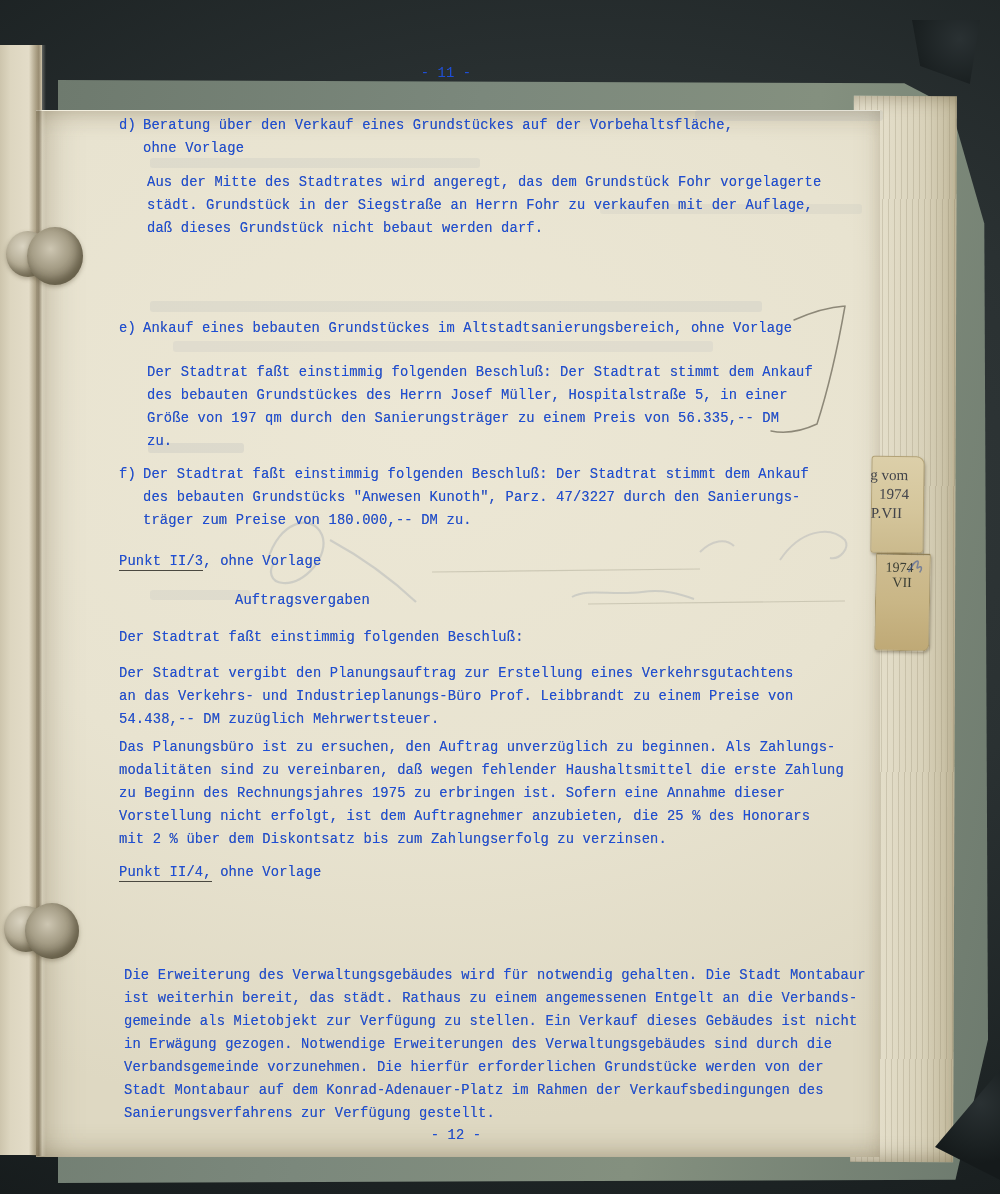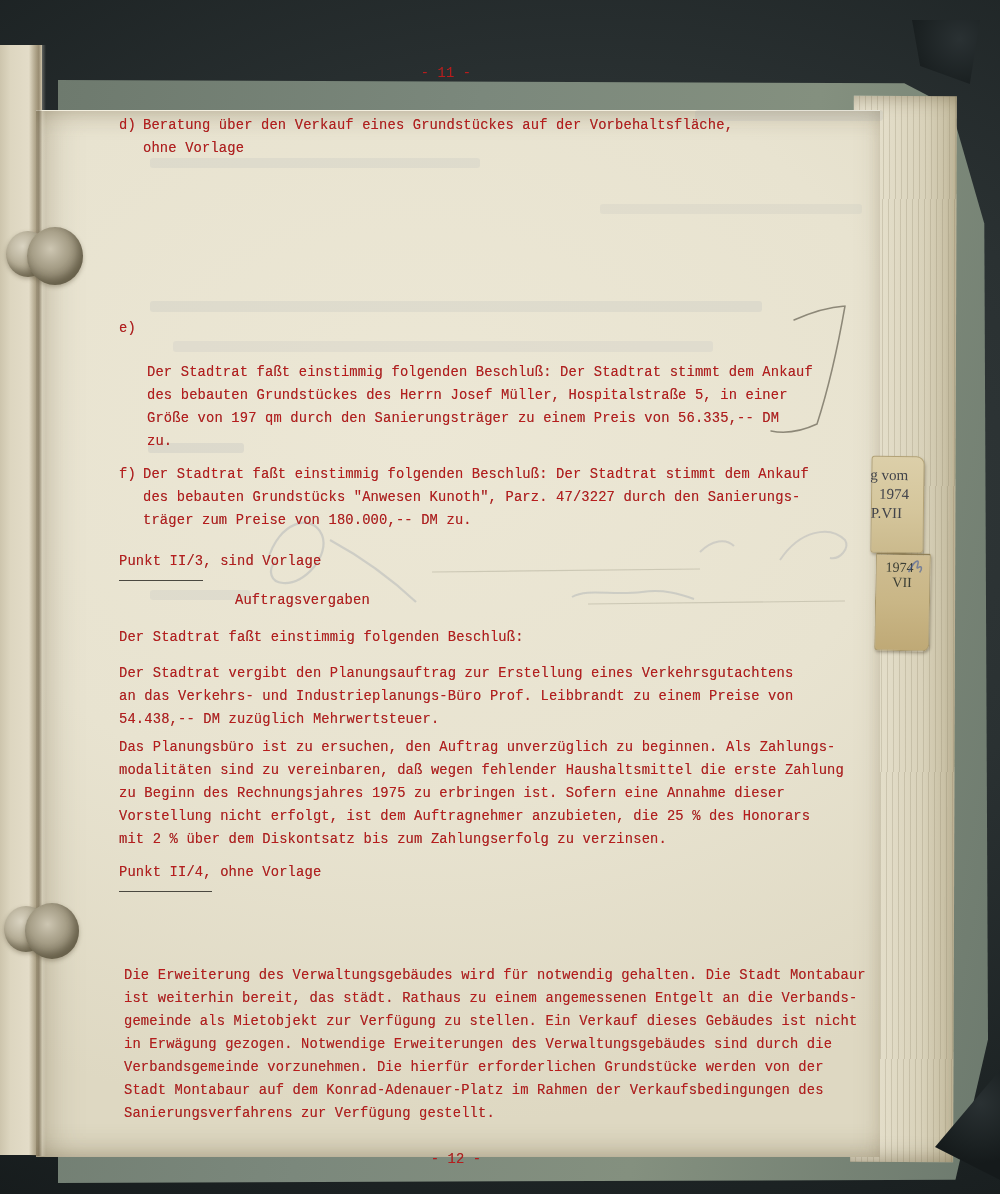--- a/index.html
+++ b/index.html
@@ -63,25 +63,25 @@
   .tab-upper .l1{margin-left:-2px;} .tab-upper .l2{margin-left:7px;} .tab-upper .l3{margin-left:-1px;}
   .tab-lower{left:875px;top:553px;width:55px;height:98px;
       background:linear-gradient(180deg,#cfbd92 0%,#c9b686 50%,#bfa976 100%);
       border:1px solid #a8976b;border-top:2px solid #8f7f57;border-radius:2px 2px 7px 4px;
       transform:rotate(1.1deg);box-shadow:1px 2px 3px rgba(60,50,30,.35);
       font-size:14px;line-height:15px;padding-top:5px;box-sizing:border-box;color:#3c3f35;}
   .tab-lower .l1{margin-left:9px;} .tab-lower .l2{margin-left:16px;}
   .tab-ink{position:absolute;left:30px;top:3px;width:18px;height:18px;z-index:2;}
 
   
-  .t{position:absolute;font-size:13.8px;line-height:23px;color:#b91c1c;
+  .t{position:absolute;font-size:13.8px;line-height:23px;color:#1d4ed8;
      white-space:pre-line;letter-spacing:.15px;z-index:8;
      text-shadow:0 0 .5px rgba(69,68,63,.55);}
   .center{text-align:center;}
-  .u{border-bottom:1.3px solid #4a4840;padding-bottom:11px;}
+  .u{border-bottom:1.3px solid #4a4840;padding-bottom:1px;}
 
   
   .overlay{position:absolute;left:0;top:0;z-index:7;pointer-events:none;}
   .ghosts{filter:blur(.7px);}
 </style>
 </head>
 <body>
 
 <div class="scene">
 
@@ -131,48 +131,52 @@
     <svg class="tab-ink" width="18" height="18" viewBox="0 0 18 18">
       <path d="M2,14 C6,6 9,2 11,3 C13,4 8,12 12,9 C15,7 16,11 13,14" fill="none" stroke="rgba(63,90,158,0.6)" stroke-width="1.6"></path>
     </svg>
   </div>
 
   <div class="t center" style="left:398px;top:62px;width:96px;">- 11 -</div>
 
   <div class="t" style="left:119px;top:114px;">d)</div>
   <div class="t" style="left:143px;top:114px;">Beratung über den Verkauf eines Grundstückes auf der Vorbehaltsfläche,
 ohne Vorlage</div>
+  <div class="t" style="left:147px;top:171px;">Aus der Mitte des Stadtrates wird angeregt, das dem Grundstück Fohr vorgelagerte
+städt. Grundstück in der Siegstraße an Herrn Fohr zu verkaufen mit der Auflage,
+daß dieses Grundstück nicht bebaut werden darf.</div>
 
   <div class="t" style="left:119px;top:317px;">e)</div>
+  <div class="t" style="left:143px;top:317px;">Ankauf eines bebauten Grundstückes im Altstadtsanierungsbereich, ohne Vorlage</div>
   <div class="t" style="left:147px;top:361px;">Der Stadtrat faßt einstimmig folgenden Beschluß: Der Stadtrat stimmt dem Ankauf
 des bebauten Grundstückes des Herrn Josef Müller, Hospitalstraße 5, in einer
 Größe von 197 qm durch den Sanierungsträger zu einem Preis von 56.335,-- DM
 zu.</div>
 
   <div class="t" style="left:119px;top:463px;">f)</div>
   <div class="t" style="left:143px;top:463px;">Der Stadtrat faßt einstimmig folgenden Beschluß: Der Stadtrat stimmt dem Ankauf
 des bebauten Grundstücks "Anwesen Kunoth", Parz. 47/3227 durch den Sanierungs-
 träger zum Preise von 180.000,-- DM zu.</div>
 
-  <div class="t" style="left:119px;top:550px;"><span class="u">Punkt II/3</span><span>, sind Vorlage</span></div>
+  <div class="t" style="left:119px;top:550px;"><span class="u">Punkt II/3</span><span>, ohne Vorlage</span></div>
   <div class="t" style="left:215px;top:589px;margin-left:20px;">Auftragsvergaben</div>
   <div class="t" style="left:119px;top:626px;text-align:center;">Der Stadtrat faßt einstimmig folgenden Beschluß:</div>
   <div class="t" style="left:119px;top:662px;">Der Stadtrat vergibt den Planungsauftrag zur Erstellung eines Verkehrsgutachtens
 an das Verkehrs- und Industrieplanungs-Büro Prof. Leibbrandt zu einem Preise von
 54.438,-- DM zuzüglich Mehrwertsteuer.</div>
   <div class="t" style="left:119px;top:736px;">Das Planungsbüro ist zu ersuchen, den Auftrag unverzüglich zu beginnen. Als Zahlungs-
 modalitäten sind zu vereinbaren, daß wegen fehlender Haushaltsmittel die erste Zahlung
 zu Beginn des Rechnungsjahres 1975 zu erbringen ist. Sofern eine Annahme dieser
 Vorstellung nicht erfolgt, ist dem Auftragnehmer anzubieten, die 25 % des Honorars
 mit 2 % über dem Diskontsatz bis zum Zahlungserfolg zu verzinsen.</div>
 
   <div class="t" style="left:119px;top:861px;"><span class="u">Punkt II/4,</span><span> ohne Vorlage</span></div>
   <div class="t" style="left:124px;top:964px;">Die Erweiterung des Verwaltungsgebäudes wird für notwendig gehalten. Die Stadt Montabaur
 ist weiterhin bereit, das städt. Rathaus zu einem angemessenen Entgelt an die Verbands-
 gemeinde als Mietobjekt zur Verfügung zu stellen. Ein Verkauf dieses Gebäudes ist nicht
 in Erwägung gezogen. Notwendige Erweiterungen des Verwaltungsgebäudes sind durch die
 Verbandsgemeinde vorzunehmen. Die hierfür erforderlichen Grundstücke werden von der
 Stadt Montabaur auf dem Konrad-Adenauer-Platz im Rahmen der Verkaufsbedingungen des
 Sanierungsverfahrens zur Verfügung gestellt.</div>
 
-  <div class="t center" style="left:408px;top:1124px;width:96px;margin-top:24px;">- 12 -</div>
+  <div class="t center" style="left:408px;top:1124px;width:96px;">- 12 -</div>
 
 </div>
 
 </body></html>

